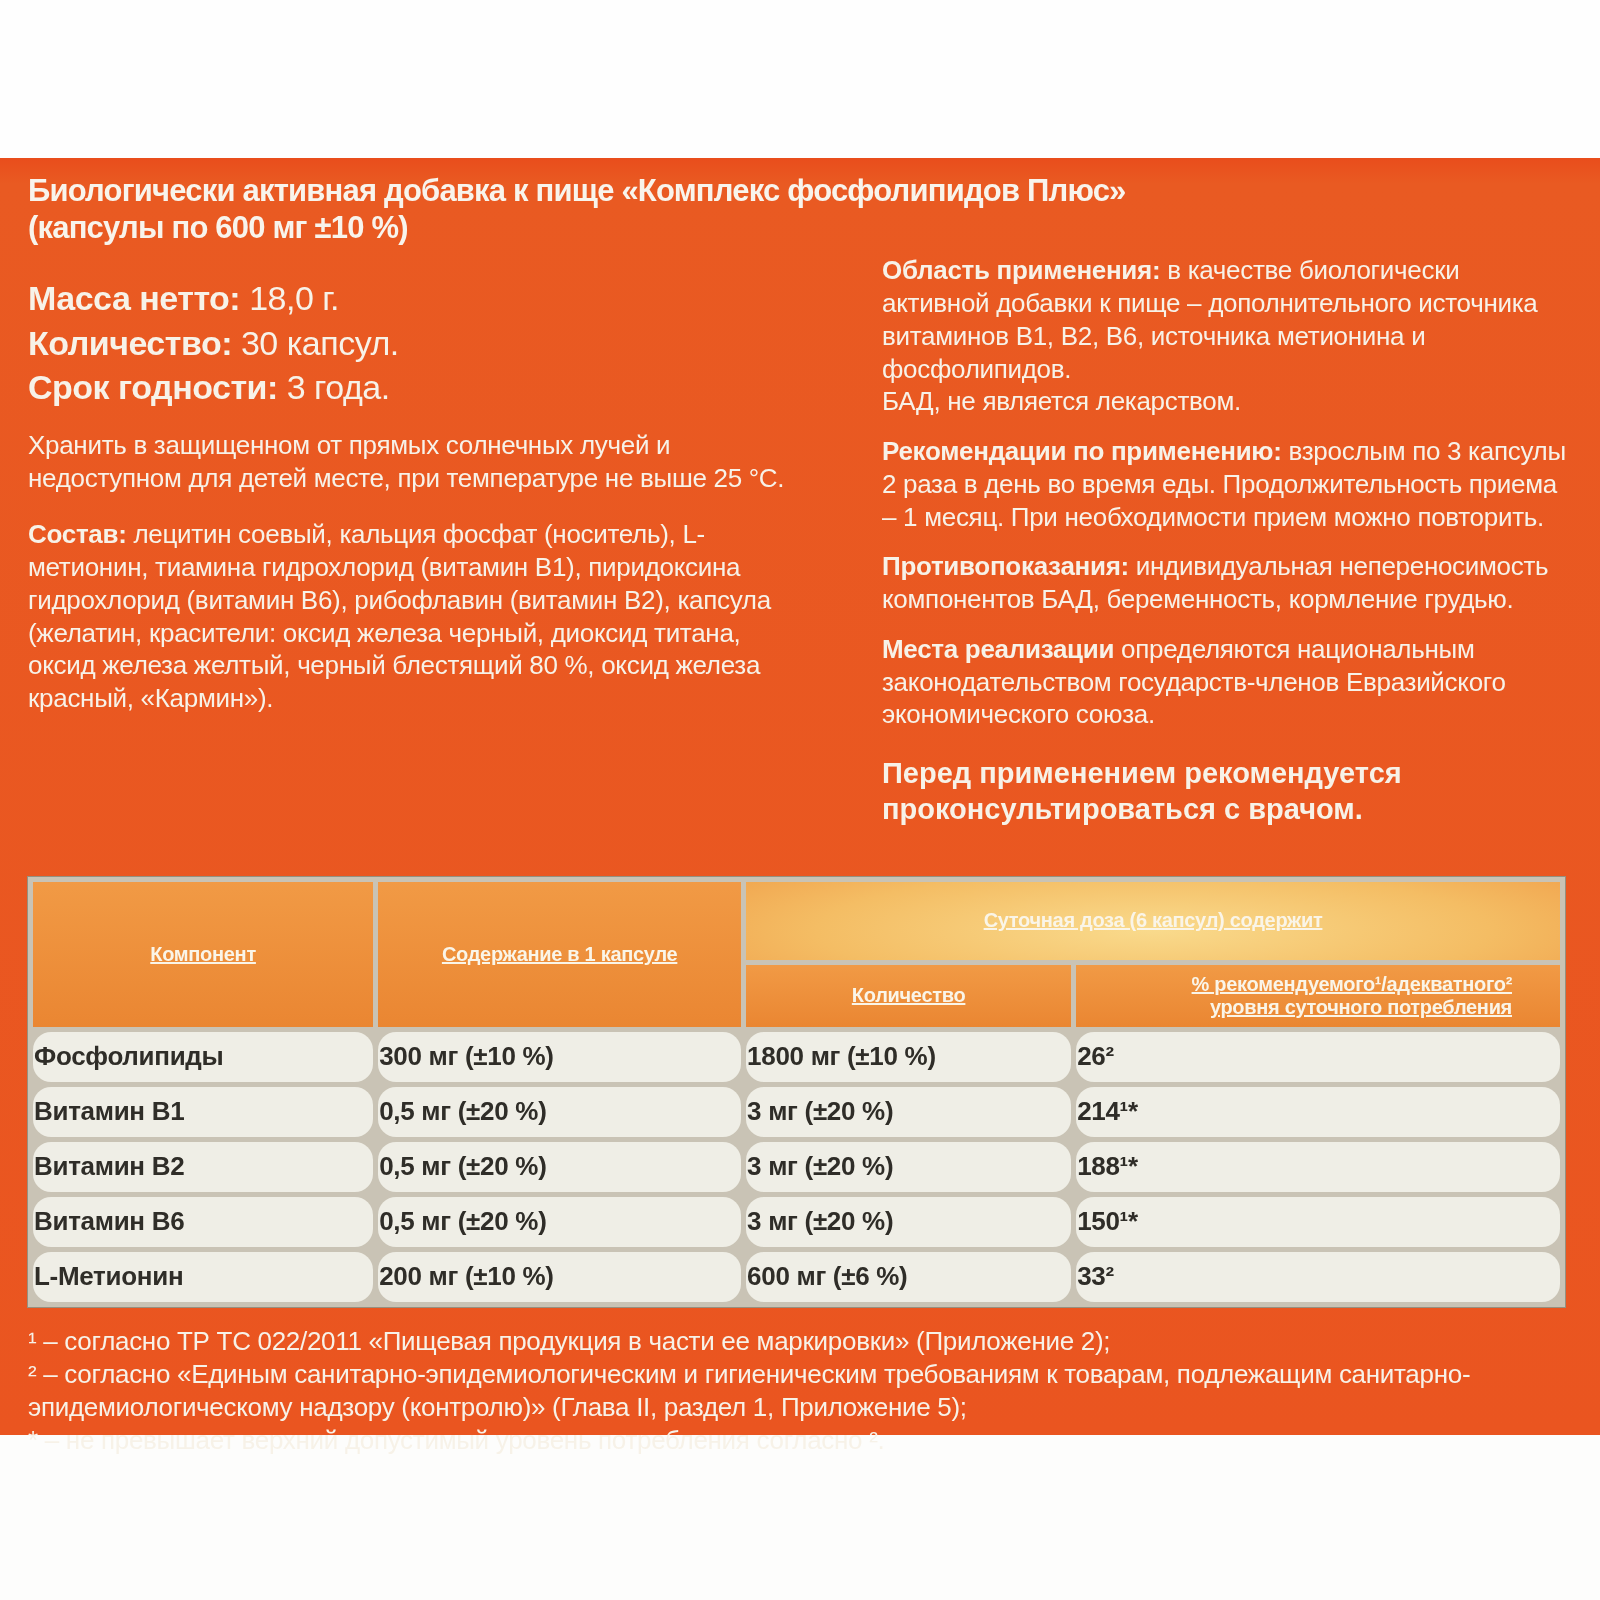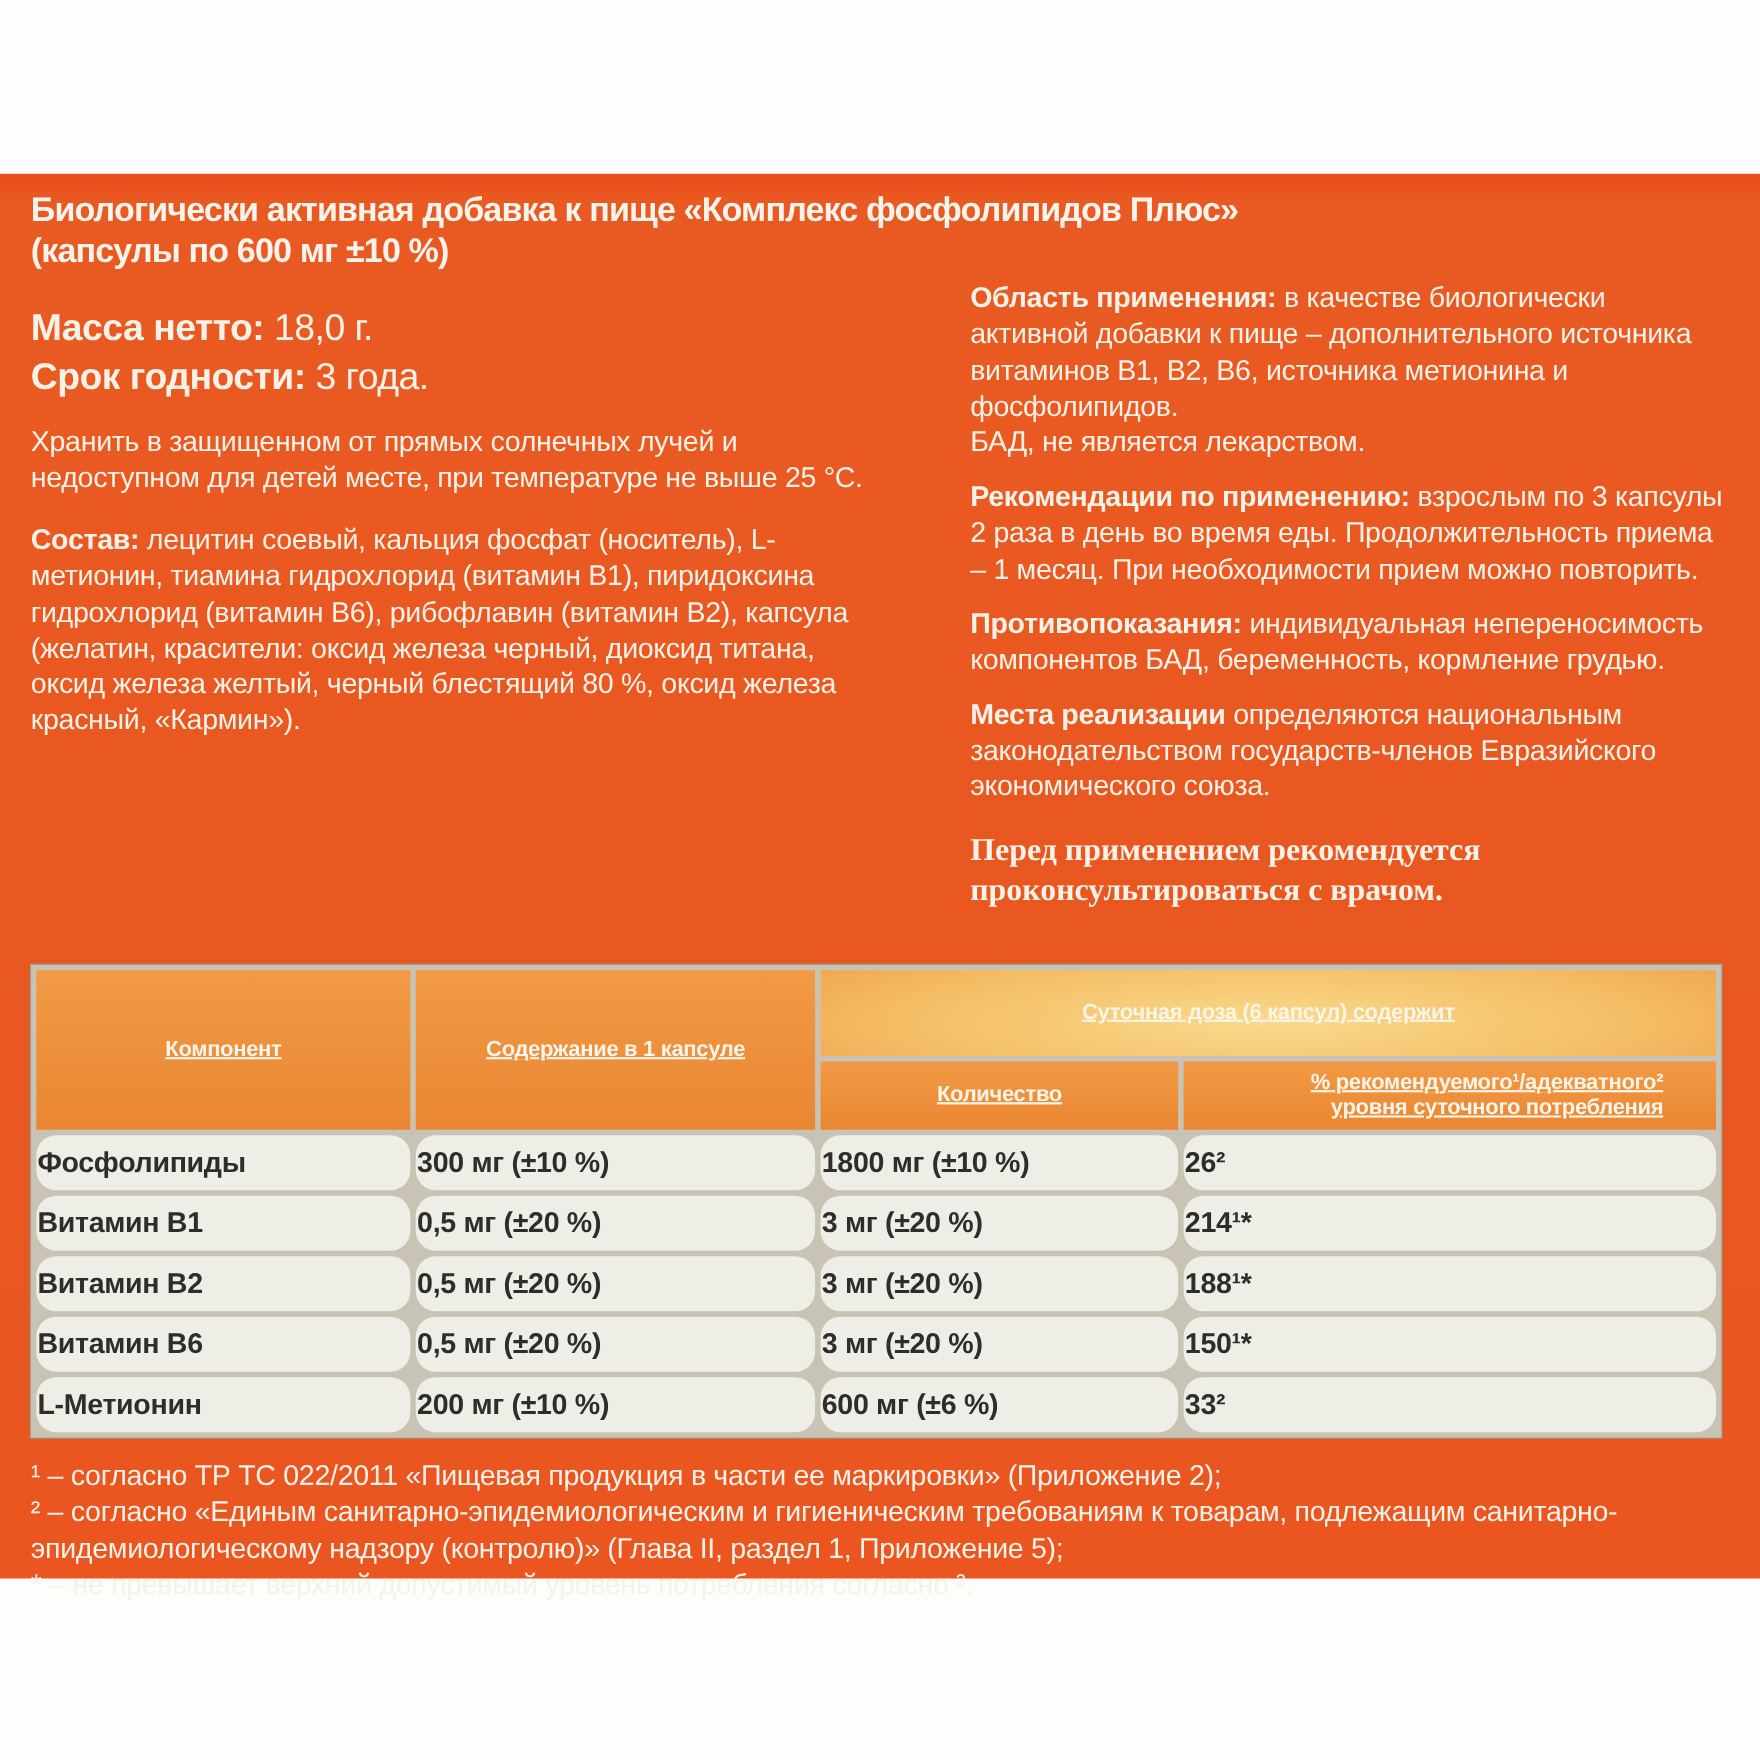--- a/index.html
+++ b/index.html
@@ -19,21 +19,21 @@
     letter-spacing:-0.8px;color:#f8f4ec;
   }
   .columns{display:flex;gap:72px;margin-top:6px;}
   .col-left{flex:0 0 782px;}
   .col-right{flex:1 1 auto;padding-top:2px;}
   .specs{margin-top:24px;font-size:34px;line-height:1.3;letter-spacing:-0.5px;}
   .b{font-weight:bold;}
   .para{margin:0 0 17px 0;font-size:26px;line-height:1.26;letter-spacing:-0.3px;}
   .storage{margin-top:20px;}
   .composition{margin-top:24px;}
-  .advice{font-weight:bold;font-size:29px;max-width:600px;margin-top:24px;line-height:1.25;font-family:Liberation Serif, serif;}
+  .advice{font-weight:bold;font-size:29px;max-width:600px;margin-top:24px;line-height:1.25;}
   .nutri-table{
     width:1537px;margin-top:20px;
     border-collapse:separate;border-spacing:5px;
     background:#c9c3b5;
     box-shadow:0 0 0 1px #96907f;
   }
   .nutri-table th{
     background:linear-gradient(180deg,#f19a45,#ea8632);
     color:#faf5e8;font-weight:bold;font-size:20px;
     text-align:center;vertical-align:middle;letter-spacing:-0.3px;
@@ -63,20 +63,21 @@
   <h1 class="title">
     <span>Биологически активная добавка к пище «Комплекс фосфолипидов Плюс»</span><br>
     <span>(капсулы по 600 мг ±10 %)</span>
   </h1>
 
   <div class="columns">
 
     <div class="col-left">
       <div class="specs">
         <div><span class="b">Масса нетто:</span> <span>18,0 г.</span></div>
+        <div><span class="b">Количество:</span> <span>30 капсул.</span></div>
         <div><span class="b">Срок годности:</span> <span>3 года.</span></div>
       </div>
       <p class="para storage">Хранить в защищенном от прямых солнечных лучей и недоступном для детей месте, при температуре не выше 25 °С.</p>
       <p class="para composition">
         <span class="b">Состав:</span>
         <span>лецитин соевый, кальция фосфат (носитель), L-метионин, тиамина гидрохлорид (витамин В1), пиридоксина гидрохлорид (витамин В6), рибофлавин (витамин В2), капсула (желатин, красители: оксид железа черный, диоксид титана, оксид железа желтый, черный блестящий 80 %, оксид железа красный, «Кармин»).</span>
       </p>
     </div>
 
     <div class="col-right">

